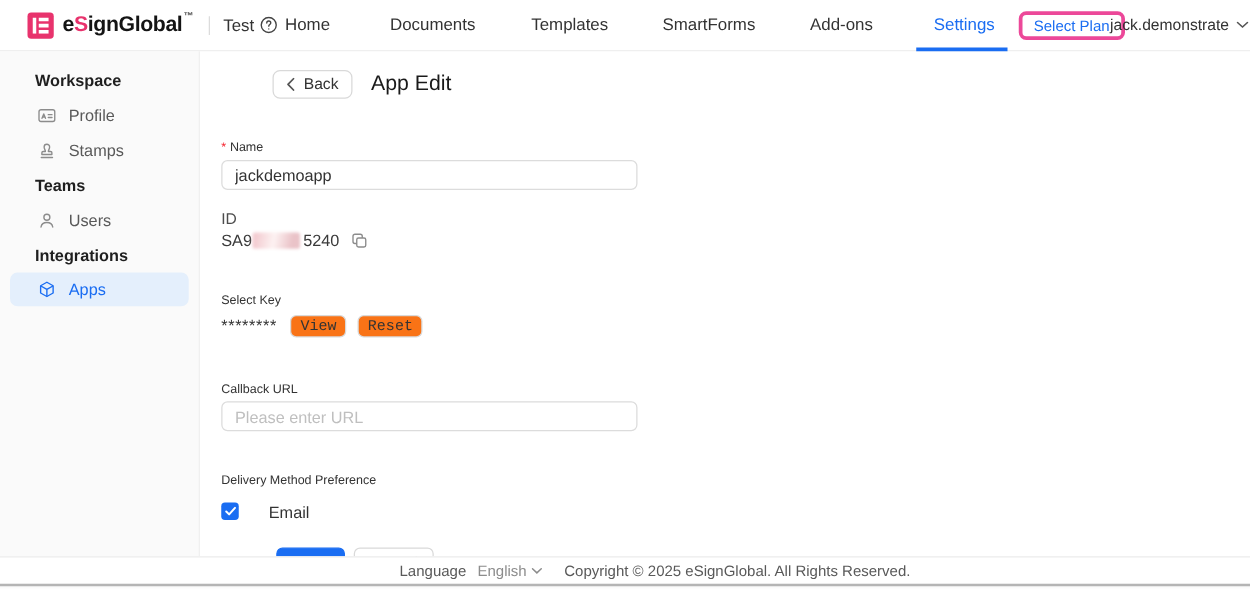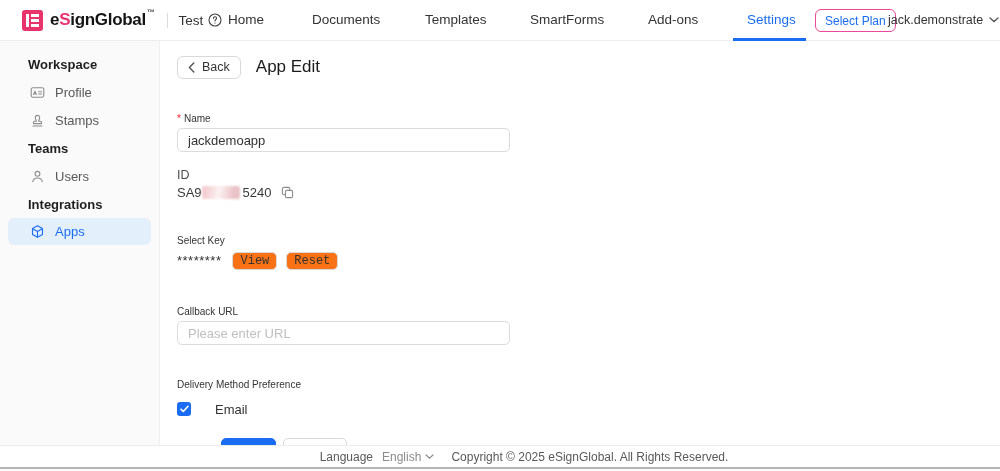--- a/index.html
+++ b/index.html
@@ -19,36 +19,36 @@
   .brand-accent { color:#e8336d; }
   .tm { font-size:8px; font-weight:700; color:#444; vertical-align:top; position:relative; top:-2px; margin-left:1px; }
   .brand-divider { width:1px; height:15px; background:#dcdcdc; margin:0 11px 0 12px; }
   .env { display:flex; align-items:center; gap:5px; font-size:13.5px; color:#333; }
   .help-icon { color:#444; cursor:pointer; }
 
   .nav-item { position:absolute; top:0; height:40px; line-height:40px; font-size:13.5px; color:#333; cursor:pointer; white-space:nowrap; }
   .nav-item.active { color:#1a6df2; font-weight:400; }
   .nav-underline { position:absolute; left:733px; top:38px; width:73px; height:3px; background:#1a6df2; }
 
-  .select-plan { position:absolute; left:815px; top:9px; height:23px; padding:0 9px; background:#fff; border:1px solid #ec4899; border-radius:6px; color:#1a6df2; font-size:12px; font-family:inherit; cursor:pointer; }
+  .select-plan { position:absolute; left:815px; top:9px; height:23px; padding:0 9px; background:#fff; border:3px solid #ec4899; border-radius:6px; color:#1a6df2; font-size:12px; font-family:inherit; cursor:pointer; }
   .user-menu { position:absolute; left:888px; top:0; height:40px; display:flex; align-items:center; gap:6px; font-size:12.5px; color:#333; cursor:pointer; }
   .user-menu .chev { color:#555; }
 
   
   .sidebar { position:absolute; left:0; top:41px; width:160px; height:404px; background:#fafafa; border-right:1px solid #f0f0f0; padding-top:9px; }
   .side-header { height:28px; display:flex; align-items:center; padding-left:28px; font-size:13px; font-weight:700; color:#1f1f1f; }
   .side-item { height:28px; display:flex; align-items:center; padding-left:30px; gap:10px; font-size:13px; color:#595959; cursor:pointer; }
   .side-item .s-icon { color:#8c8c8c; display:flex; }
   .side-item.active { margin:0 8px; padding-left:22px; height:27px; background:#e4effc; border-radius:6px; color:#1a6df2; font-weight:500; }
   .side-item.active .s-icon { color:#1a6df2; }
 
   
   .main { position:absolute; left:161px; top:41px; width:839px; height:404px; background:#fff; padding:14px 16px; }
   .back-row { display:flex; align-items:center; height:24px; }
-  .back-btn { display:inline-flex; align-items:center; gap:7px; height:23px; padding:0 10px; background:#fff; border:1px solid #d9d9d9; border-radius:6px; font-size:12.5px; color:#333; font-family:inherit; cursor:pointer; }
+  .back-btn { display:inline-flex; align-items:center; gap:7px; height:23px; padding:0 10px; background:#fff; border:1px solid #d9d9d9; border-radius:6px; font-size:12.5px; color:#333; font-family:inherit; cursor:pointer;margin-left:41px; }
   .back-btn .chev { color:#555; }
   .page-title { margin-left:15px; font-size:17px; color:#1a1a1a; font-weight:400; }
 
   .field-label { margin-top:32px; line-height:15px; font-size:10px; color:#333; }
   .required-mark { color:#f5222d; margin-right:3px; }
   .text-input { display:block; margin-top:2px; width:333px; height:24px; padding:0 10px; border:1px solid #dcdcdc; border-radius:5px; font-size:13px; color:#333; font-family:inherit; background:#fff; outline:none; }
   .text-input::placeholder { color:#bfbfbf; }
 
   .id-label { margin-top:16px; line-height:15px; font-size:12.5px; color:#4d4d4d; }
   .id-value { margin-top:1px; height:17px; display:flex; align-items:center; font-size:13px; color:#3a3a3a; }

